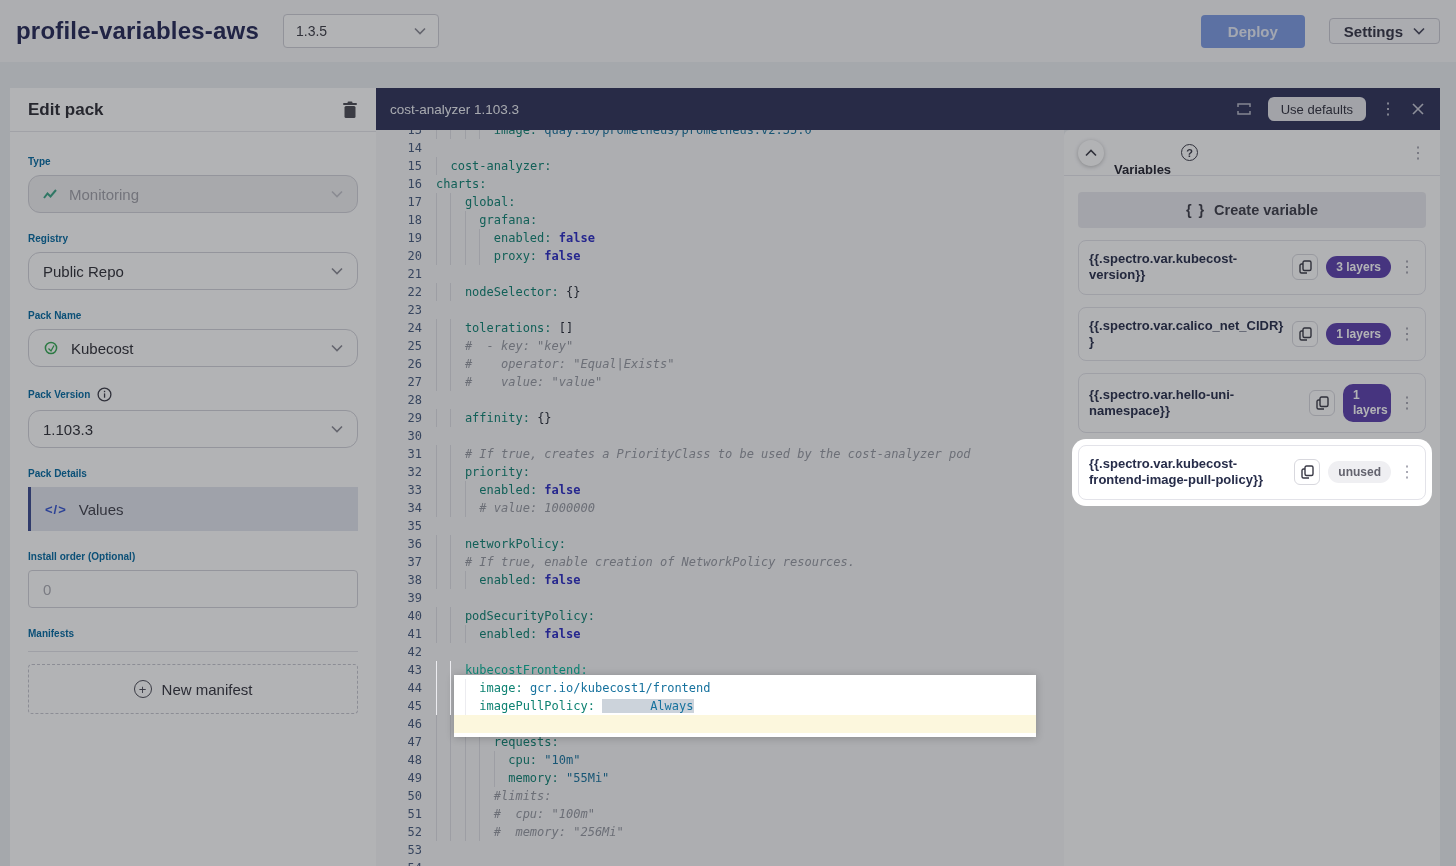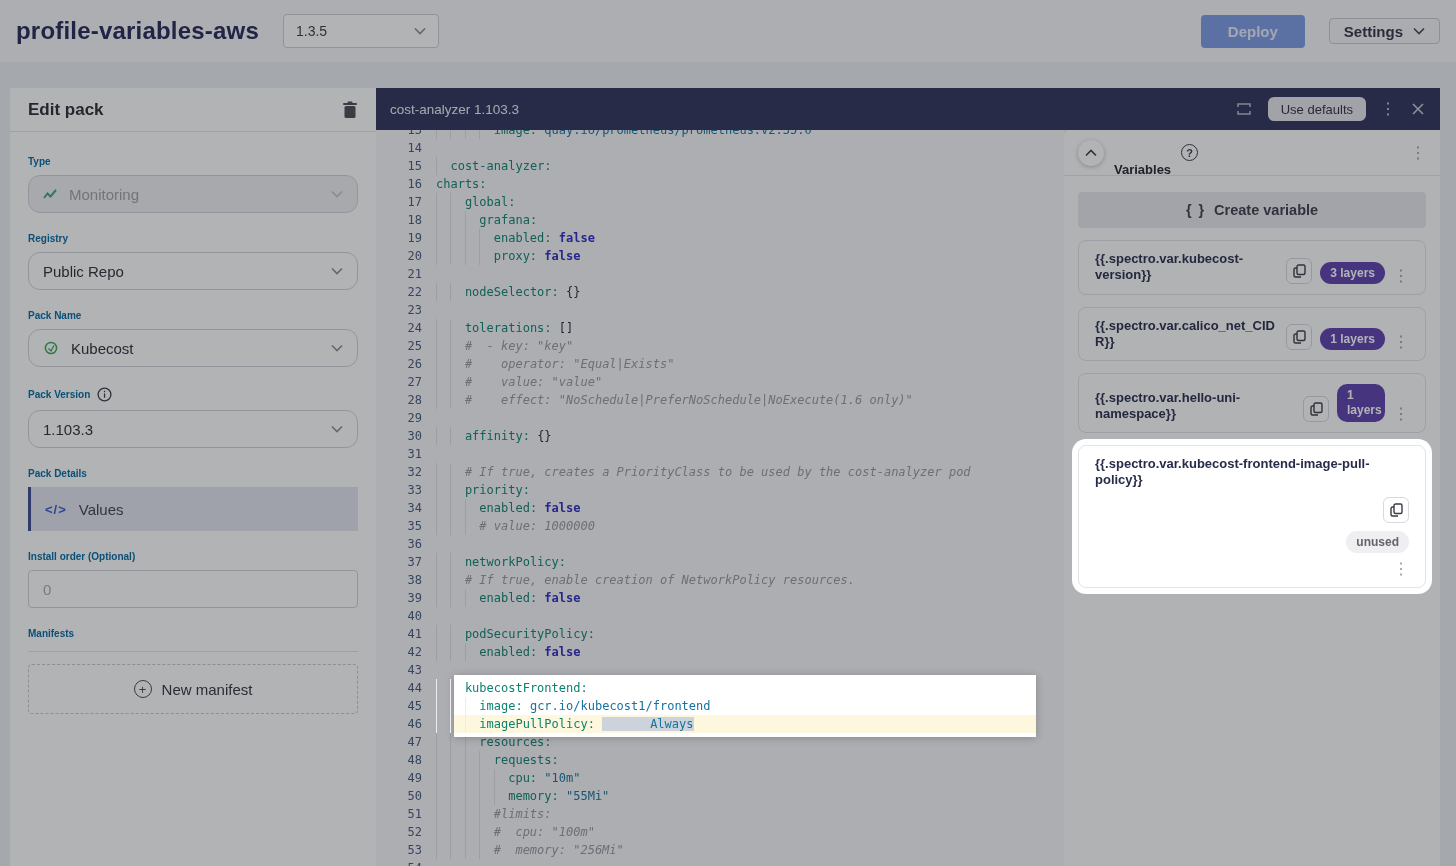--- a/index.html
+++ b/index.html
@@ -85,23 +85,23 @@
   .collapse-circle { width:26px; height:26px; border-radius:50%; background:#fff; border:none;
     box-shadow:0 1px 4px rgba(0,0,0,.25); cursor:pointer; line-height:0; display:flex; align-items:center; justify-content:center; }
   .vars-title { font-size:13px; font-weight:bold; color:#22222e;margin-top:34px; }
   .help-circle { width:17px; height:17px; border-radius:50%; border:1.4px solid #3a3a46; color:#3a3a46;
     font-size:11px; font-weight:bold; display:inline-flex; align-items:center; justify-content:center; background:none; cursor:pointer; }
   .vars-header .kebab { margin-left:auto; color:#9a9aa6; }
   .vars-body { padding:16px 14px; display:flex; flex-direction:column; gap:12px; }
   .create-var { height:36px; border:none; border-radius:4px; background:#e9e9ee; color:#3c3c48; font-size:14.5px;
     font-weight:bold; font-family:inherit; display:flex; align-items:center; justify-content:center; gap:8px; cursor:pointer; }
   .braces { font-weight:bold; letter-spacing:2px; }
-  .var-card { border:1px solid #e3e3e9; border-radius:8px; background:#fdfdfe; display:flex; align-items:flex-end;
-    gap:8px; padding:10px 16px; }
-  .var-card.spotlight { position:relative; z-index:60; background:#fff; box-shadow:0 0 0 6px #ffffff;flex-direction:column; }
+  .var-card { border:1px solid #e3e3e9; border-radius:8px; background:#fdfdfe; display:flex; align-items:center;
+    gap:8px; padding:10px 10px; }
+  .var-card.spotlight { position:relative; z-index:60; background:#fff; box-shadow:0 0 0 6px #ffffff; }
   .var-name { flex:1; font-size:13px; font-weight:bold; color:#262c49; word-break:break-word; line-height:1.25; }
   .copy-btn { width:26px; height:26px; flex:none; border:1px solid #d8d8de; border-radius:6px; background:#fff;
     cursor:pointer; line-height:0; display:flex; align-items:center; justify-content:center; }
   .badge { flex:none; font-size:12px; font-weight:bold; padding:4px 10px; border-radius:12px; white-space:nowrap; }
   .badge.purple { background:var(--accent-purple,#5b3fae); color:#fff; }
   .badge.gray { background:#efeff2; color:#63636e; }
   .badge.wrap { white-space:normal; width:48px; line-height:1.25; border-radius:10px; }
   .var-card .kebab { color:#9a9aa6; }
 
   
@@ -293,21 +293,20 @@
             <div class="code-line"><span class="ig">&nbsp;&nbsp;</span><span class="ig">&nbsp;&nbsp;</span><span class="ig">&nbsp;&nbsp;</span><span class="k">grafana:</span></div>
             <div class="code-line"><span class="ig">&nbsp;&nbsp;</span><span class="ig">&nbsp;&nbsp;</span><span class="ig">&nbsp;&nbsp;</span><span class="ig">&nbsp;&nbsp;</span><span class="k">enabled:</span> <span class="a">false</span></div>
             <div class="code-line"><span class="ig">&nbsp;&nbsp;</span><span class="ig">&nbsp;&nbsp;</span><span class="ig">&nbsp;&nbsp;</span><span class="ig">&nbsp;&nbsp;</span><span class="k">proxy:</span> <span class="a">false</span></div>
             <div class="code-line">&nbsp;</div>
             <div class="code-line"><span class="ig">&nbsp;&nbsp;</span><span class="ig">&nbsp;&nbsp;</span><span class="k">nodeSelector:</span> <span class="p">{}</span></div>
             <div class="code-line">&nbsp;</div>
             <div class="code-line"><span class="ig">&nbsp;&nbsp;</span><span class="ig">&nbsp;&nbsp;</span><span class="k">tolerations:</span> <span class="p">[]</span></div>
             <div class="code-line"><span class="ig">&nbsp;&nbsp;</span><span class="ig">&nbsp;&nbsp;</span><span class="cm">#  - key: "key"</span></div>
             <div class="code-line"><span class="ig">&nbsp;&nbsp;</span><span class="ig">&nbsp;&nbsp;</span><span class="cm">#    operator: "Equal|Exists"</span></div>
             <div class="code-line"><span class="ig">&nbsp;&nbsp;</span><span class="ig">&nbsp;&nbsp;</span><span class="cm">#    value: "value"</span></div>
-            <div class="code-line"><span class="ig">&nbsp;&nbsp;</span><span class="ig">&nbsp;&nbsp;</span><span class="cm">#    effect: "NoSchedule|PreferNoSchedule|NoExecute(1.6 only)"</span></div>
             <div class="code-line">&nbsp;</div>
             <div class="code-line"><span class="ig">&nbsp;&nbsp;</span><span class="ig">&nbsp;&nbsp;</span><span class="k">affinity:</span> <span class="p">{}</span></div>
             <div class="code-line">&nbsp;</div>
             <div class="code-line"><span class="ig">&nbsp;&nbsp;</span><span class="ig">&nbsp;&nbsp;</span><span class="cm"># If true, creates a PriorityClass to be used by the cost-analyzer pod</span></div>
             <div class="code-line"><span class="ig">&nbsp;&nbsp;</span><span class="ig">&nbsp;&nbsp;</span><span class="k">priority:</span></div>
             <div class="code-line"><span class="ig">&nbsp;&nbsp;</span><span class="ig">&nbsp;&nbsp;</span><span class="ig">&nbsp;&nbsp;</span><span class="k">enabled:</span> <span class="a">false</span></div>
             <div class="code-line"><span class="ig">&nbsp;&nbsp;</span><span class="ig">&nbsp;&nbsp;</span><span class="ig">&nbsp;&nbsp;</span><span class="cm"># value: 1000000</span></div>
             <div class="code-line">&nbsp;</div>
             <div class="code-line"><span class="ig">&nbsp;&nbsp;</span><span class="ig">&nbsp;&nbsp;</span><span class="k">networkPolicy:</span></div>
             <div class="code-line"><span class="ig">&nbsp;&nbsp;</span><span class="ig">&nbsp;&nbsp;</span><span class="cm"># If true, enable creation of NetworkPolicy resources.</span></div>

